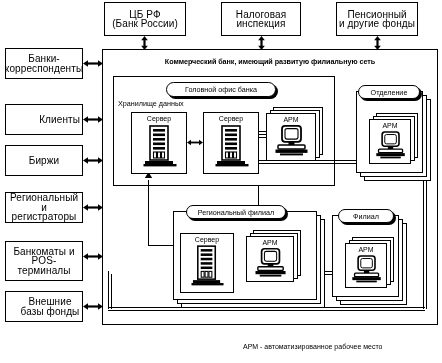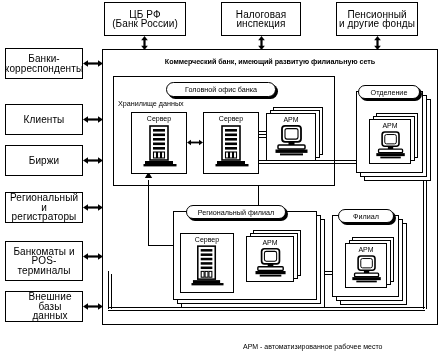--- a/index.html
+++ b/index.html
@@ -89,42 +89,42 @@
       <polygon points="6.5,14 3.2,9.8 9.8,9.8" fill="#000"></polygon>
     </svg>
   </div>
 
   <div class="box peer" style="left:5px;top:48px;width:78px;height:31px;">
     <div class="txt">
       <span>Банки-</span><br>
       <span>корреспонденты</span>
     </div>
   </div>
-  <div class="box peer" style="left:5px;top:104px;width:78px;height:31px;">
+  <div class="box peer" style="left:5px;top:104px;width:78px;height:31px;justify-content:flex-end;">
     <div class="txt">Клиенты</div>
   </div>
   <div class="box peer" style="left:5px;top:145px;width:78px;height:31px;">
     <div class="txt">Биржи</div>
   </div>
   <div class="box peer" style="left:5px;top:192px;width:78px;height:31px;">
     <div class="txt">
       <span>Региональный и</span><br>
       <span>регистраторы</span>
     </div>
   </div>
   <div class="box peer" style="left:5px;top:241px;width:78px;height:40px;">
     <div class="txt">
       <span>Банкоматы и</span><br>
       <span>POS-терминалы</span>
     </div>
   </div>
   <div class="box peer" style="left:5px;top:291px;width:78px;height:31px;padding-left:12px;">
     <div class="txt">
       <span>Внешние</span><br>
-      <span>базы данных</span>
+      <span>базы фонды</span>
     </div>
   </div>
 
   <div class="arrowwrap" style="left:83px;top:57px;">
     <svg class="ico" width="20" height="13" viewBox="0 0 20 13">
       <line x1="2.5" y1="6.5" x2="17.5" y2="6.5" stroke="#000" stroke-width="2.2"></line>
       <polygon points="0,6.5 5,3.2 5,9.8" fill="#000"></polygon>
       <polygon points="20,6.5 15,3.2 15,9.8" fill="#000"></polygon>
     </svg>
   </div>

